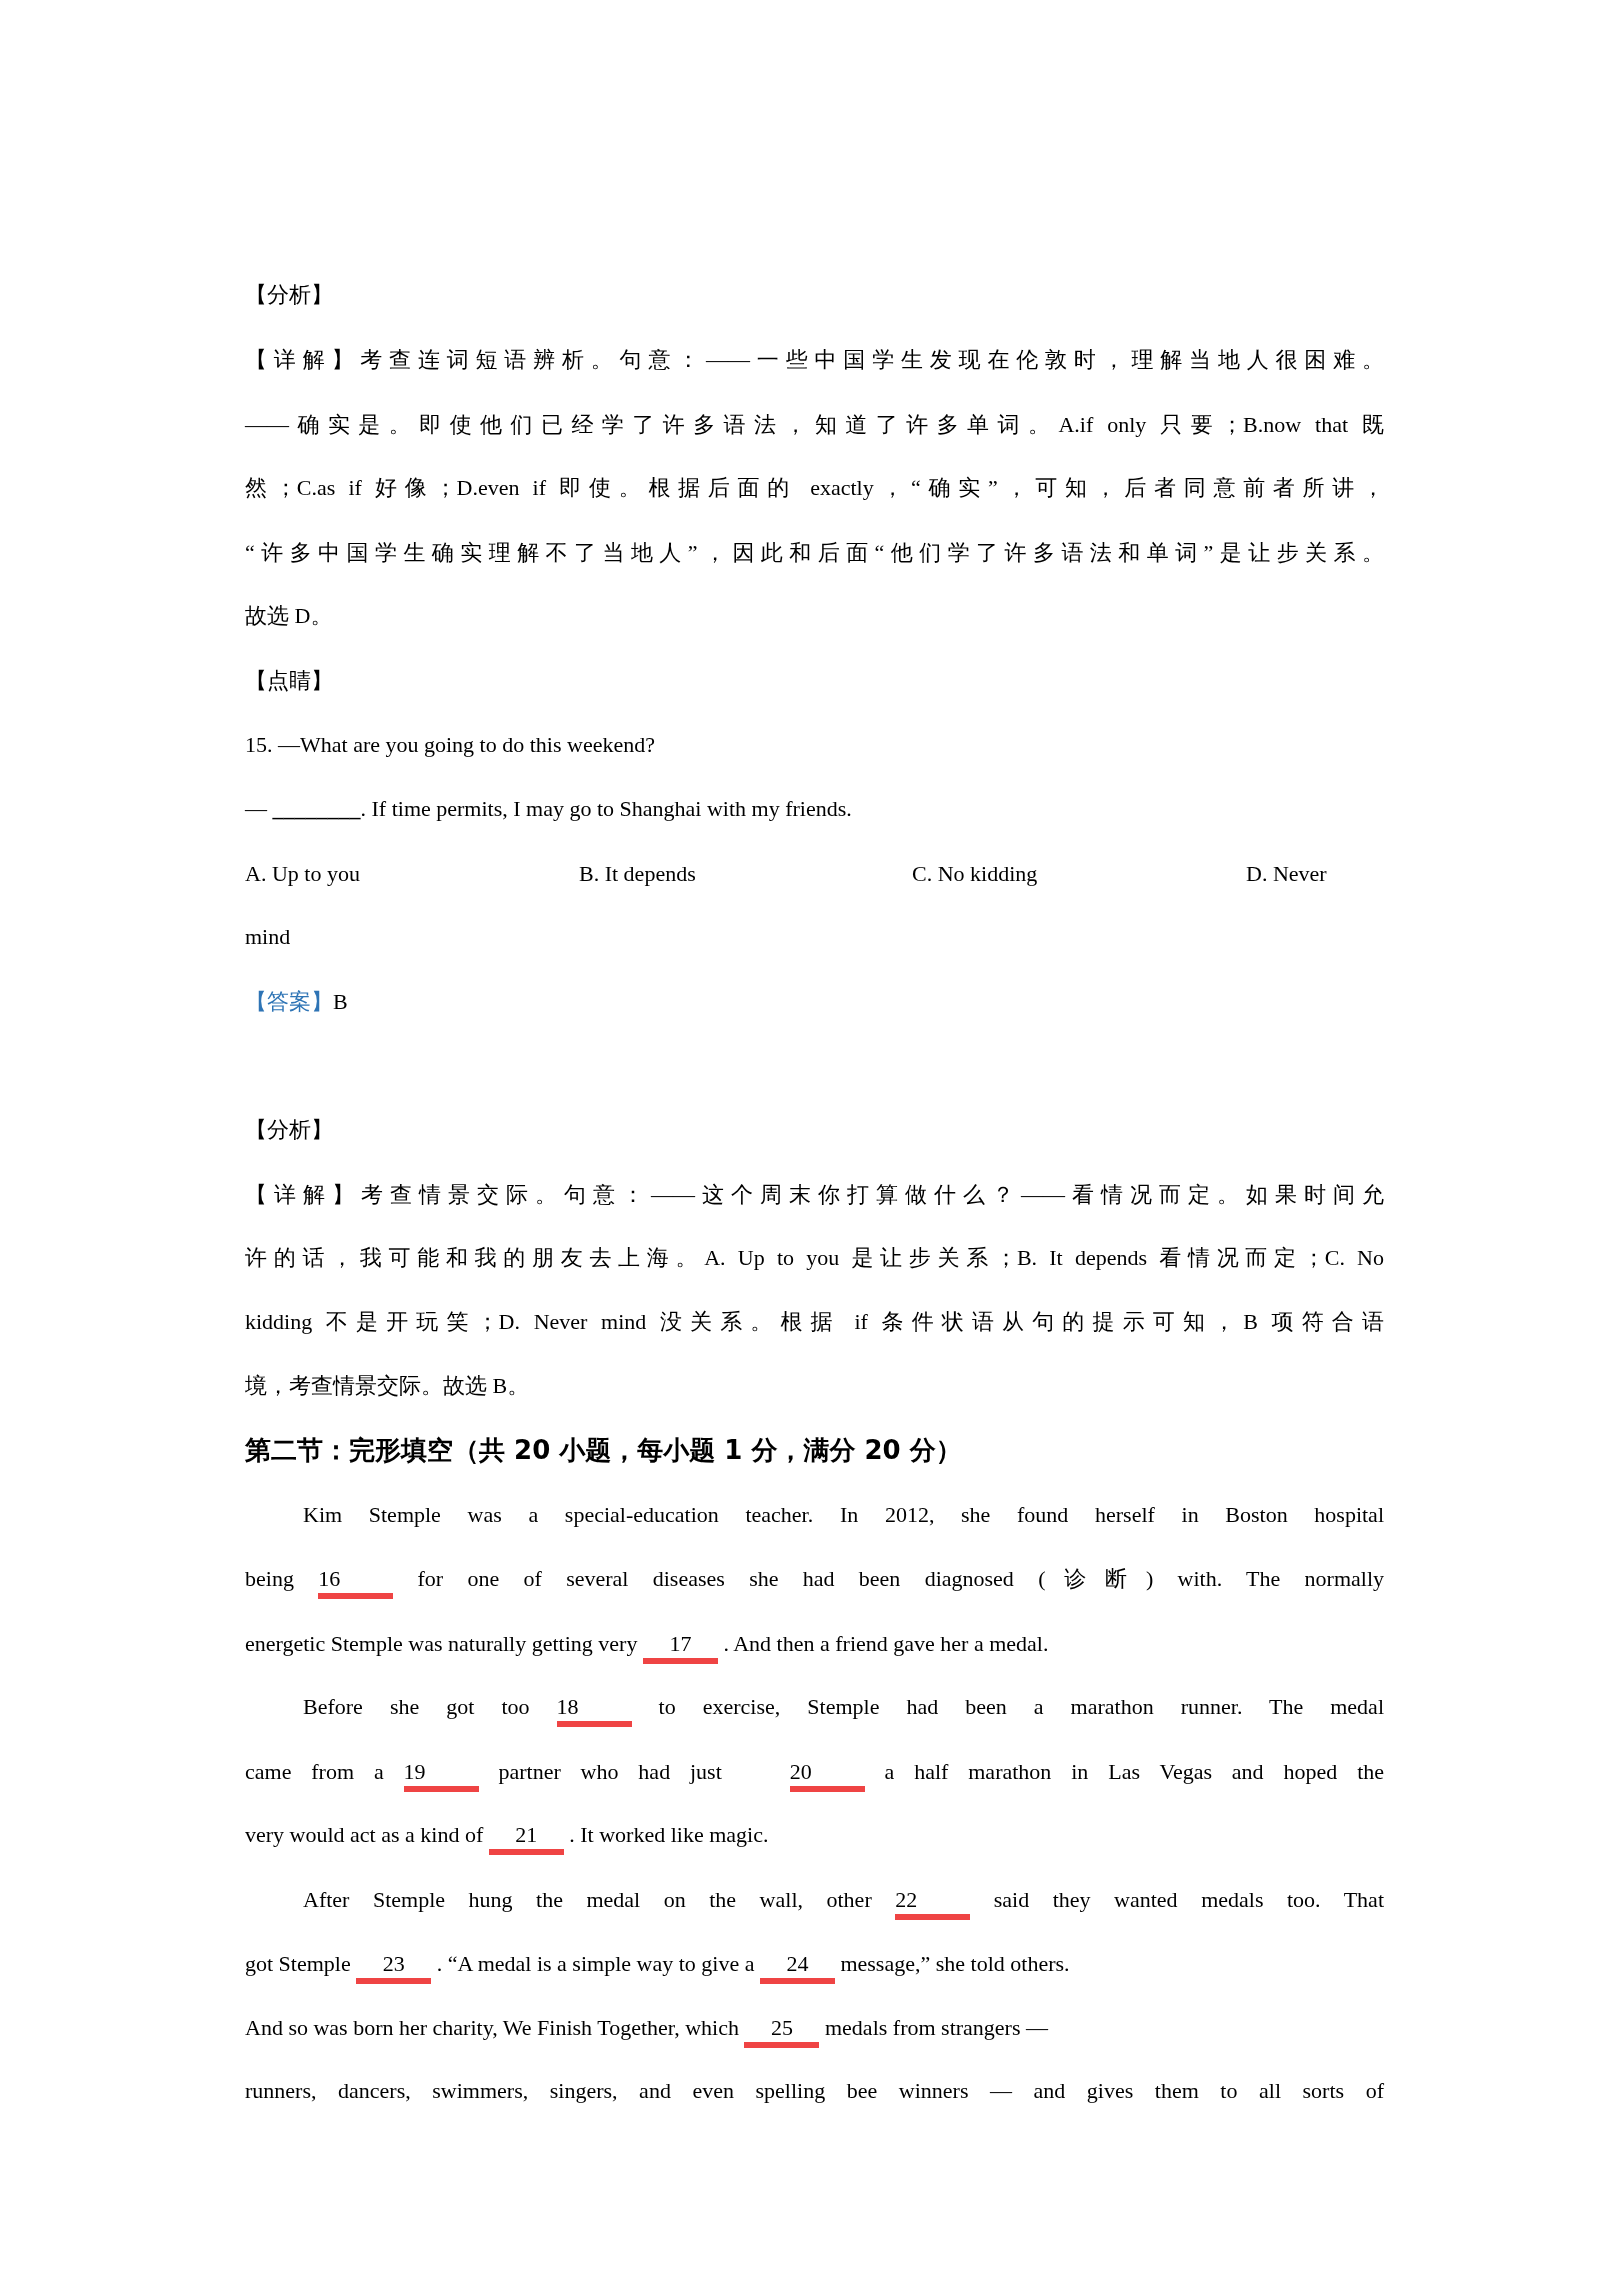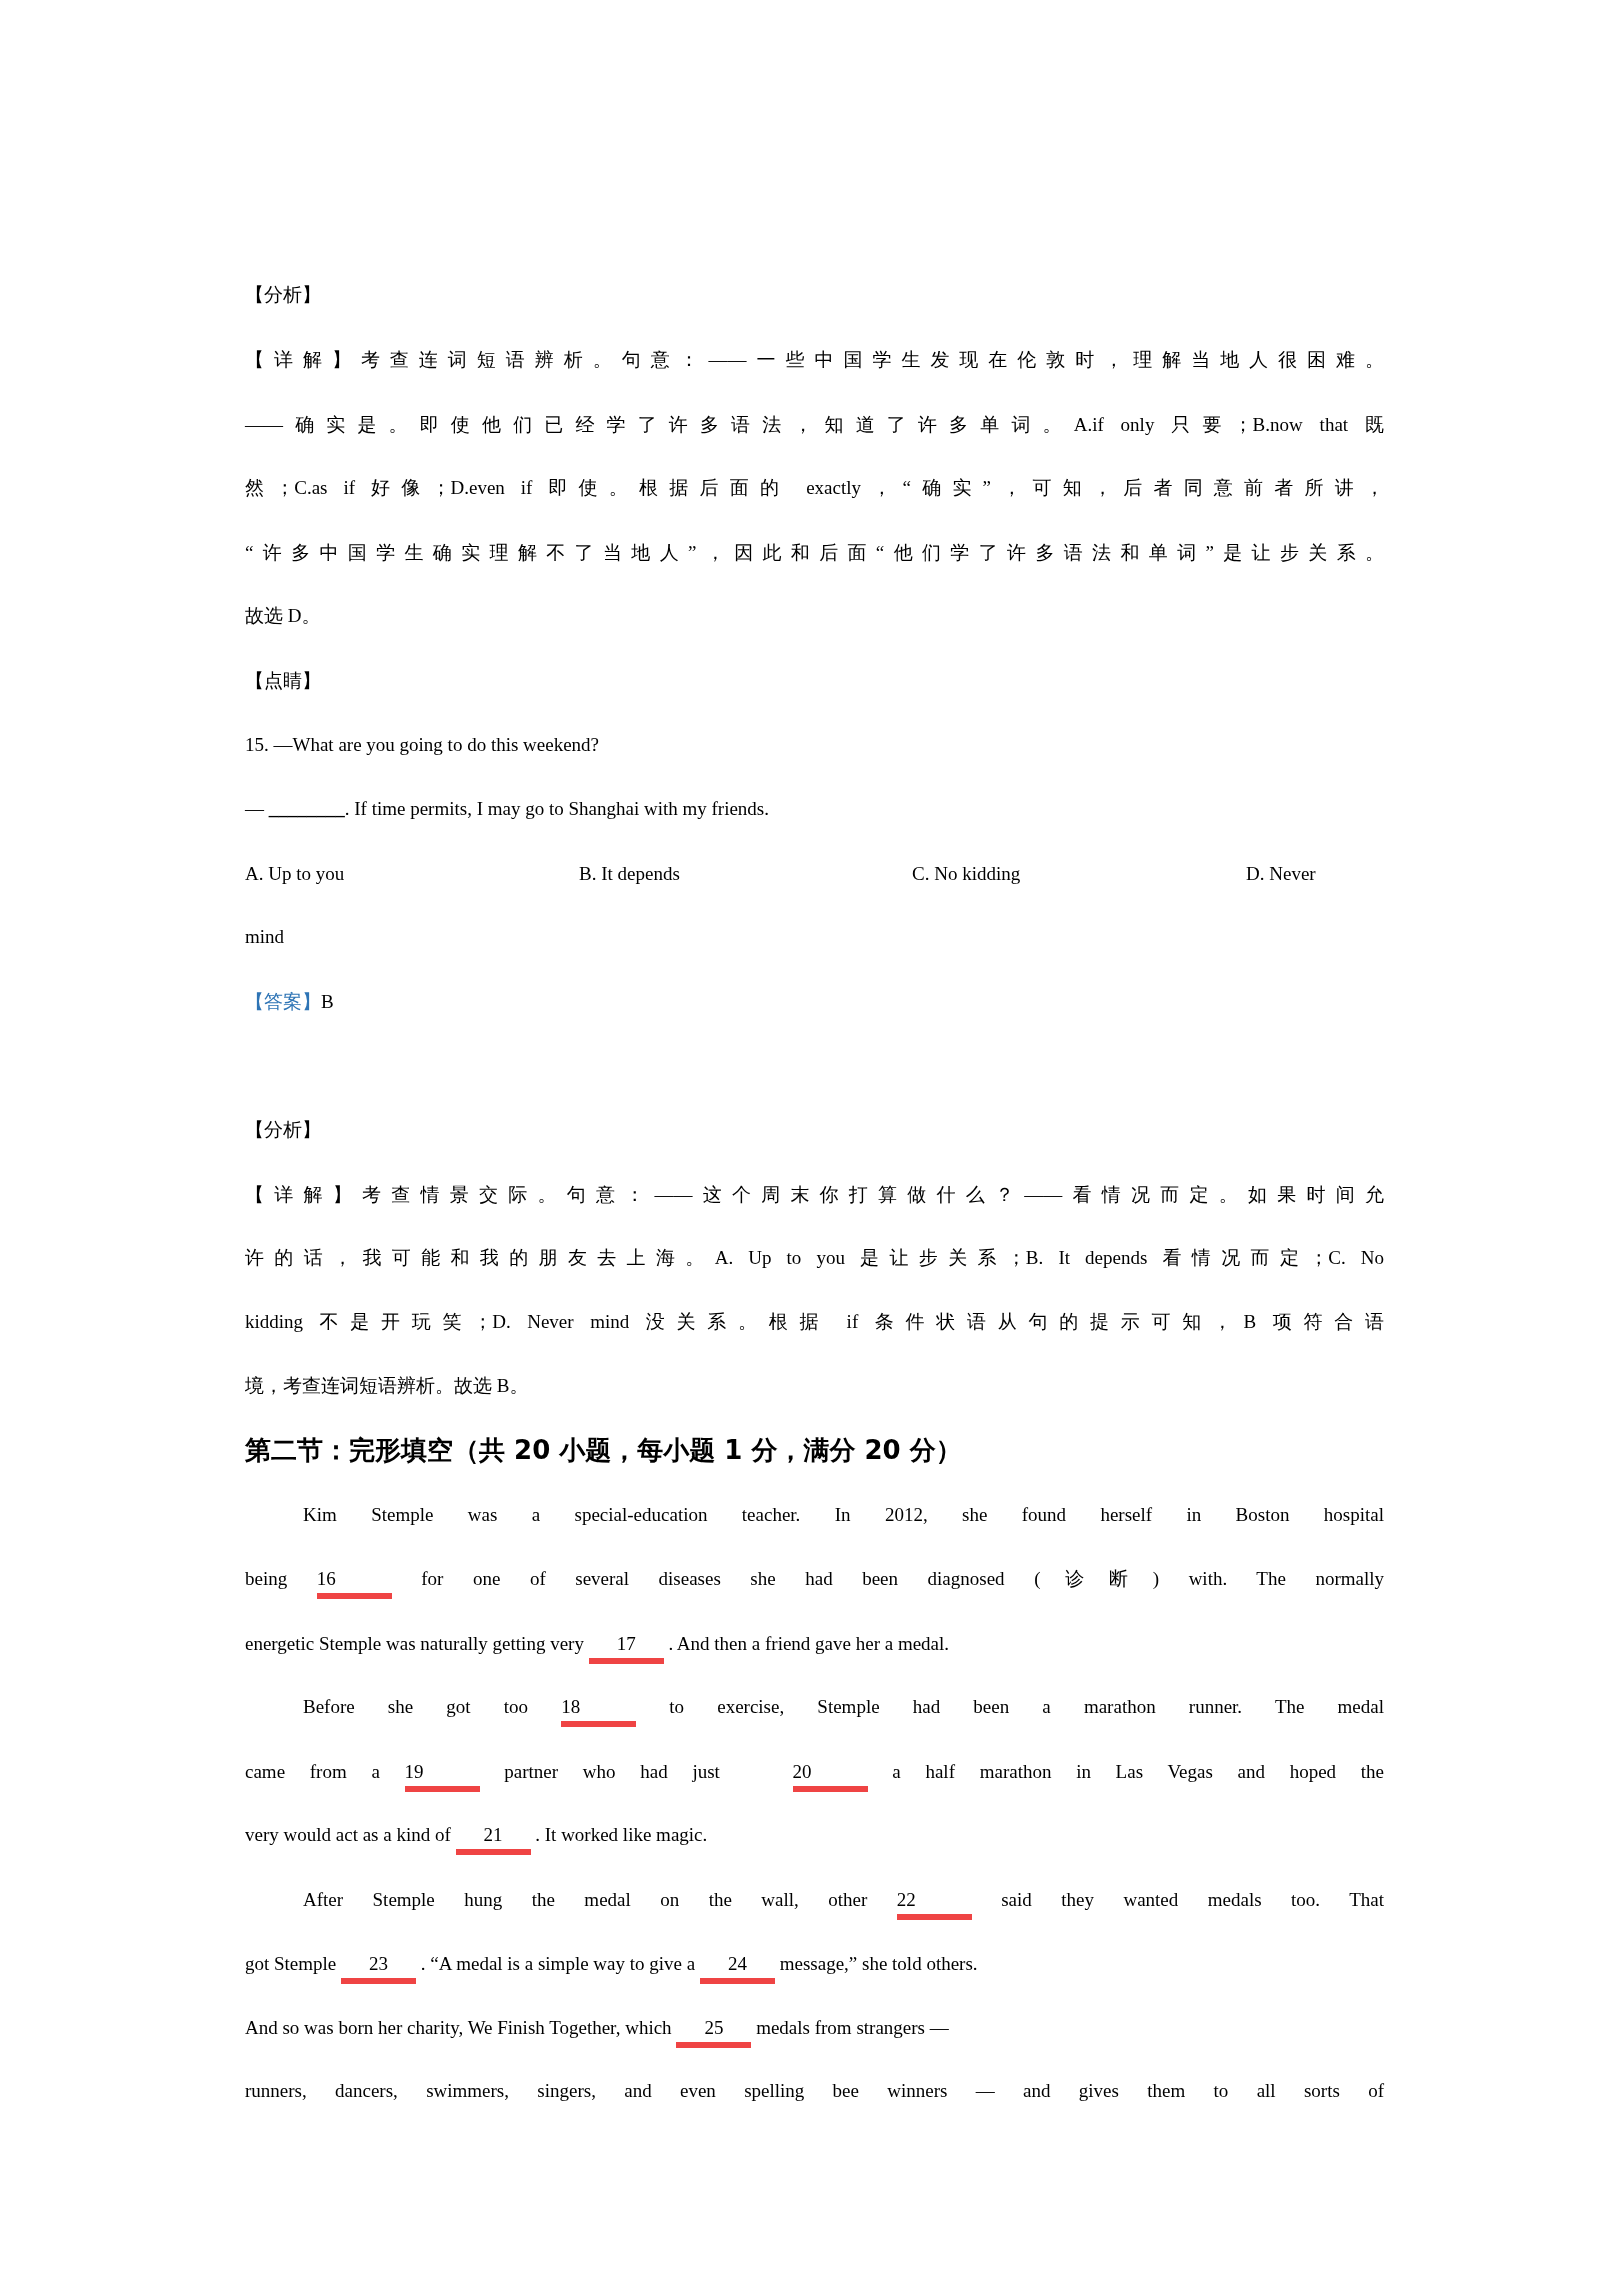--- a/index.html
+++ b/index.html
@@ -1,19 +1,19 @@
 <!DOCTYPE html>
 <html style="font-size:10.5px"><head>
 <meta charset="utf-8">
 <style>
   html, body { margin:0; padding:0; background:#ffffff; }
   body { width:1623px; height:2295px; position:relative; overflow:hidden;
          font-family:"Liberation Serif","DejaVu Serif",serif; color:#000; }
   .line { position:absolute; left:245px; width:1139px; height:63px; line-height:63px;
-          font-size:19px; white-space:nowrap; }
+          font-size:22px; white-space:nowrap; }
   .just { text-align:justify; text-align-last:justify; }
   .indent { padding-left:58px; box-sizing:border-box; }
   .bold { font-weight:bold; font-family:"DejaVu Sans","Liberation Sans",sans-serif; font-size:26px; }
   .tag-blue { color:#2E74B5; }
   .blank { display:inline-block; border-bottom:6px solid #ef4444; text-align:center; line-height:29px; }
 </style>
 </head>
 <body>
 
 <div class="line" style="top:263px">【分析】</div>
@@ -36,21 +36,21 @@
 </div>
 <div class="line" style="top:905px">mind</div>
 <div class="line" style="top:970px">
   <span class="tag-blue">【答案】</span><span>B</span>
 </div>
 
 <div class="line" style="top:1098px">【分析】</div>
 <div class="line just" style="top:1163px">【详解】考查情景交际。句意：——这个周末你打算做什么？——看情况而定。如果时间允</div>
 <div class="line just" style="top:1226px">许的话，我可能和我的朋友去上海。A. Up to you 是让步关系；B. It depends 看情况而定；C. No</div>
 <div class="line just" style="top:1290px">kidding 不是开玩笑；D. Never mind 没关系。根据 if 条件状语从句的提示可知，B 项符合语</div>
-<div class="line" style="top:1354px">境，考查连词短语辨析。故选 B。</div>
+<div class="line" style="top:1354px">境，考查情景交际。故选 B。</div>
 
 <div class="line bold" style="top:1419px">第二节：完形填空（共 20 小题，每小题 1 分，满分 20 分）</div>
 <div id="cloze-lines">
     <div class="line indent just" style="top: 1483px;"><span>Kim Stemple was a special-education teacher. In 2012, she found herself in Boston hospital</span></div>
     <div class="line just" style="top: 1547px;"><span>being </span><span class="blank" style="width: 75px;">16</span><span> for one of several diseases she had been diagnosed (诊断) with. The normally</span></div>
     <div class="line" style="top: 1612px;"><span>energetic Stemple was naturally getting very </span><span class="blank" style="width: 75px;">17</span><span> . And then a friend gave her a medal.</span></div>
     <div class="line indent just" style="top: 1675px;"><span>Before she got too </span><span class="blank" style="width: 75px;">18</span><span> to exercise, Stemple had been a marathon runner. The medal</span></div>
     <div class="line just" style="top: 1740px;"><span>came from a </span><span class="blank" style="width: 75px; text-align: center;">19</span><span> partner who had just </span><span class="blank" style="width: 75px; margin-left: 48px;">20</span><span> a half marathon in Las Vegas and hoped the</span></div>
     <div class="line" style="top: 1803px;"><span>very would act as a kind of </span><span class="blank" style="width: 75px;">21</span><span> . It worked like magic.</span></div>
     <div class="line indent just" style="top: 1868px;"><span>After Stemple hung the medal on the wall, other </span><span class="blank" style="width: 75px;">22</span><span> said they wanted medals too. That</span></div>

